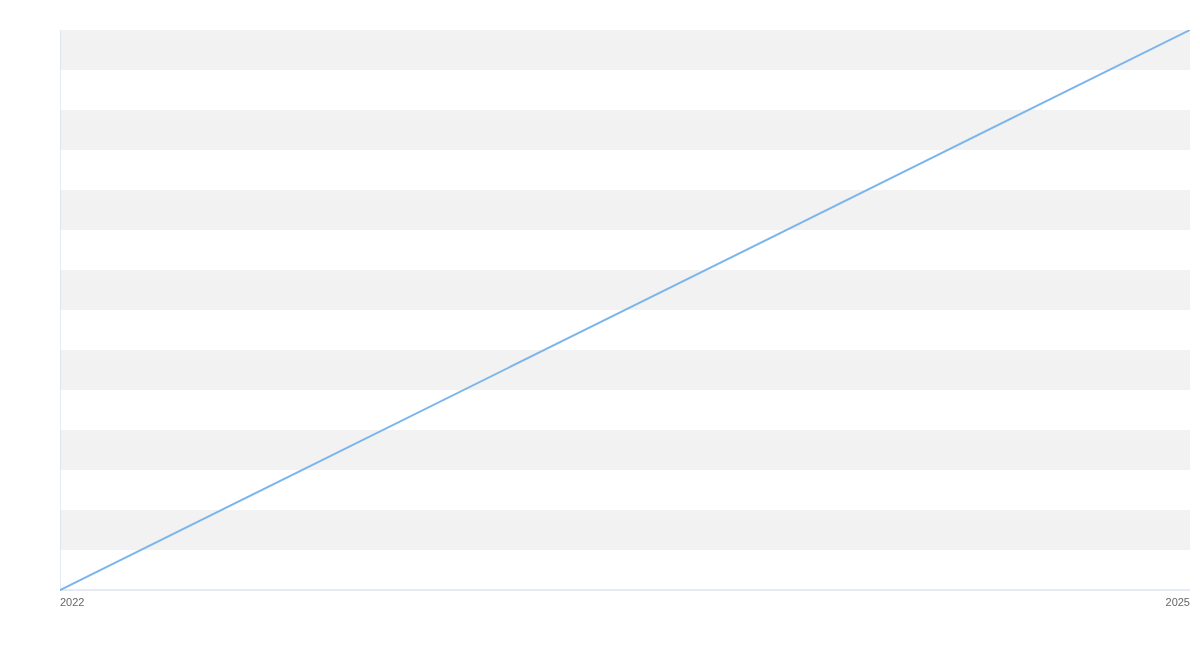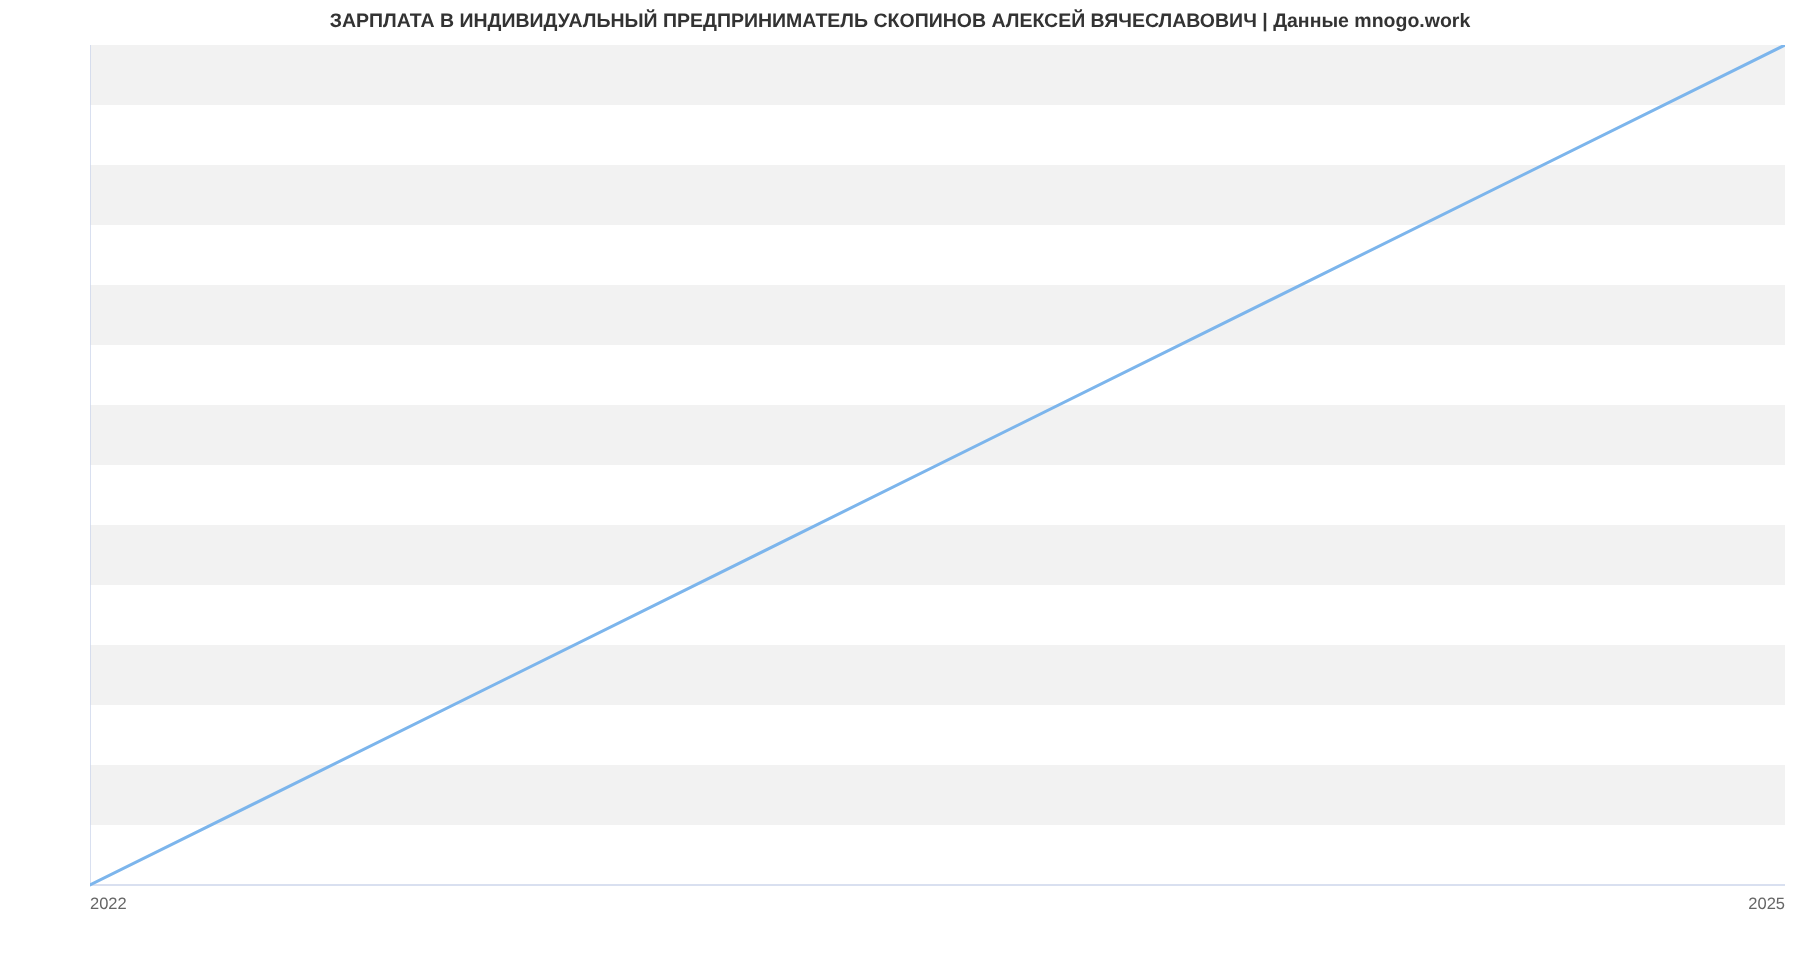--- a/index.html
+++ b/index.html
@@ -60,21 +60,20 @@
     stroke: #7cb5ec;
     stroke-width: 2;
     stroke-linejoin: round;
     stroke-linecap: round;
   }
 </style>
 </head>
 <body>
 
 <div class="chart-wrap">
-  <div class="title">ЗАРПЛАТА В ИНДИВИДУАЛЬНЫЙ ПРЕДПРИНИМАТЕЛЬ СКОПИНОВ АЛЕКСЕЙ ВЯЧЕСЛАВОВИЧ | Данные mnogo.work</div>
   <div class="plot">
     <svg viewBox="0 0 1130 580" preserveAspectRatio="none">
       <g id="bands">
           <rect x="0" y="480" width="1130" height="40" class="grid-band"></rect>
           <rect x="0" y="400" width="1130" height="40" class="grid-band"></rect>
           <rect x="0" y="320" width="1130" height="40" class="grid-band"></rect>
           <rect x="0" y="240" width="1130" height="40" class="grid-band"></rect>
           <rect x="0" y="160" width="1130" height="40" class="grid-band"></rect>
           <rect x="0" y="80" width="1130" height="40" class="grid-band"></rect>
           <rect x="0" y="0" width="1130" height="40" class="grid-band"></rect>

